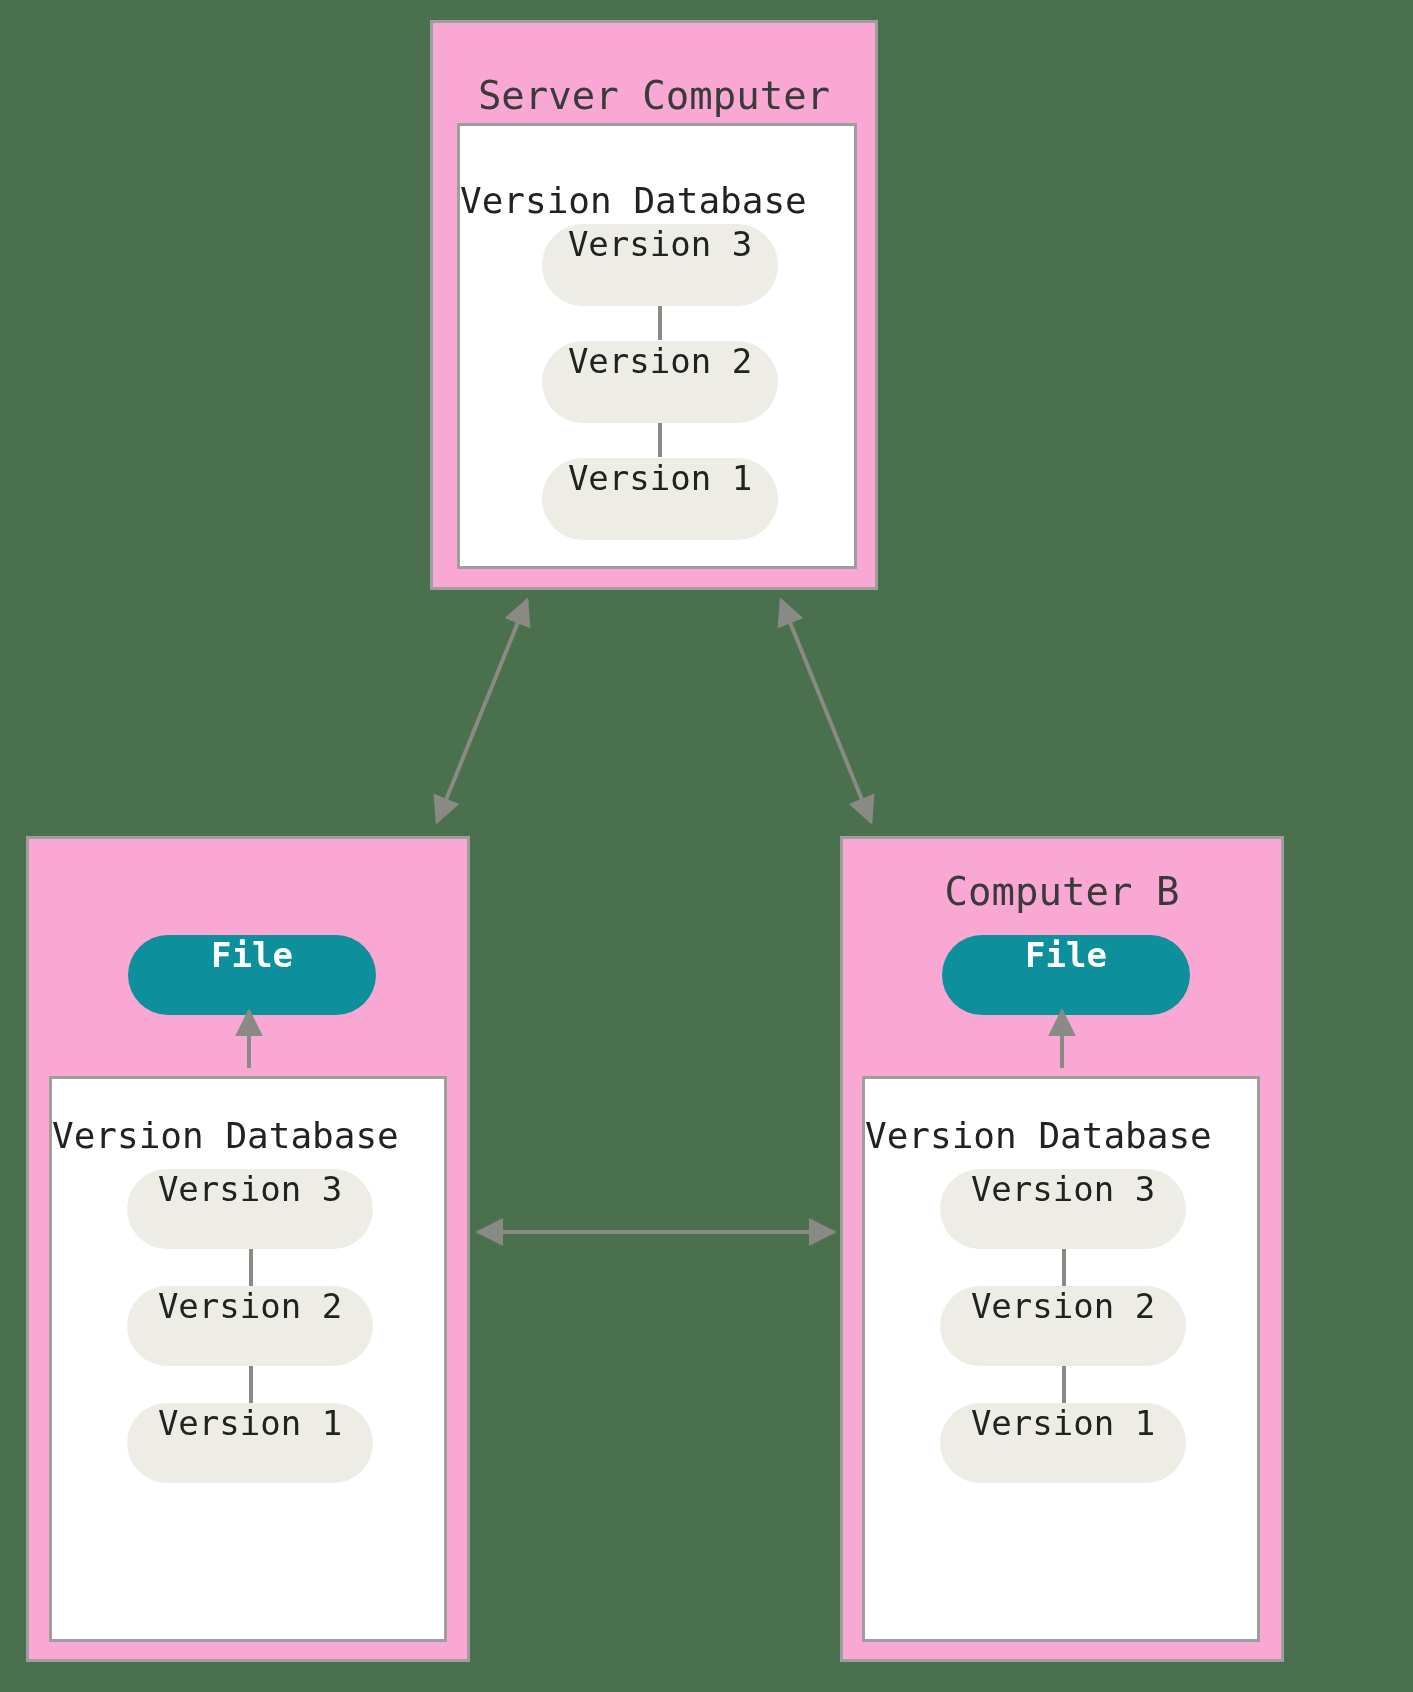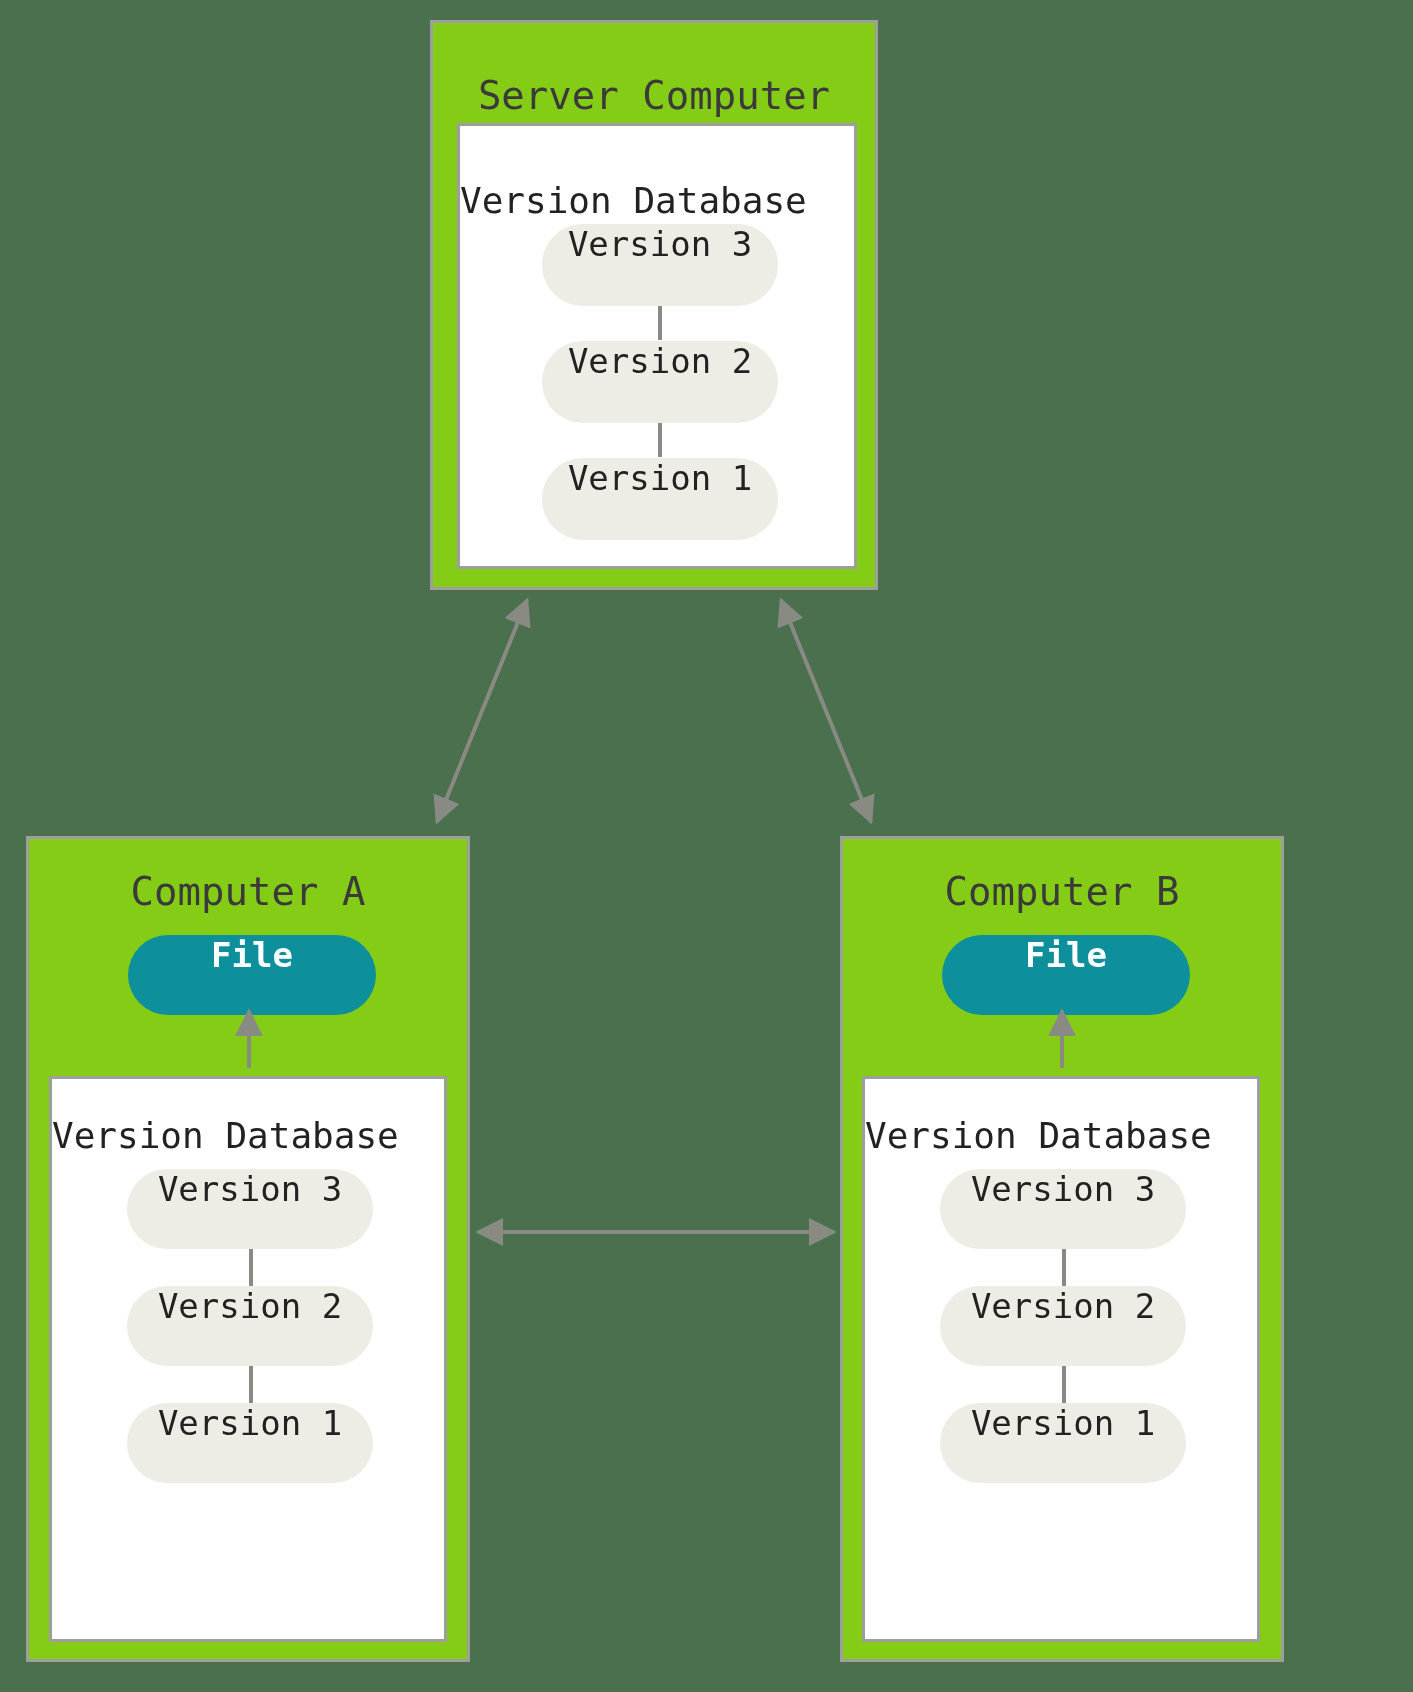--- a/index.html
+++ b/index.html
@@ -17,21 +17,21 @@
   #stage {
     position: absolute;
     left: 0; top: 0;
     width: 1413px;
     height: 1692px;
   }
 
   
   .machine {
     position: absolute;
-    background: #84cc16;
+    background: #f9a8d4;
     border: 3px solid #9e9e9e;
     box-sizing: border-box;
   }
   .machine-title {
     position: absolute;
     left: 0;
     width: 100%;
     text-align: center;
     color: #3a3a3a;
     font-size: 39px;
@@ -111,21 +111,20 @@
       <div class="pill" style="left:82px; top:215px; width:236px; height:82px;">
         <span>Version 2</span>
       </div>
       <div class="pill" style="left:82px; top:332px; width:236px; height:82px;">
         <span>Version 1</span>
       </div>
     </div>
   </div>
 
   <div class="machine" style="left:26px; top:836px; width:444px; height:826px;">
-    <div class="machine-title" style="top:30px;">Computer A</div>
 
     <div class="pill file" style="left:99px; top:96px; width:248px; height:80px;">
       <span>File</span>
     </div>
   </div>
 
   <div class="vdb" style="left:49px; top:1076px; width:398px; height:566px;">
     <div class="vdb-title" style="top:36px;">Version Database</div>
 
     <div class="stub" style="left:197px; top:169px; height:42px;"></div>

